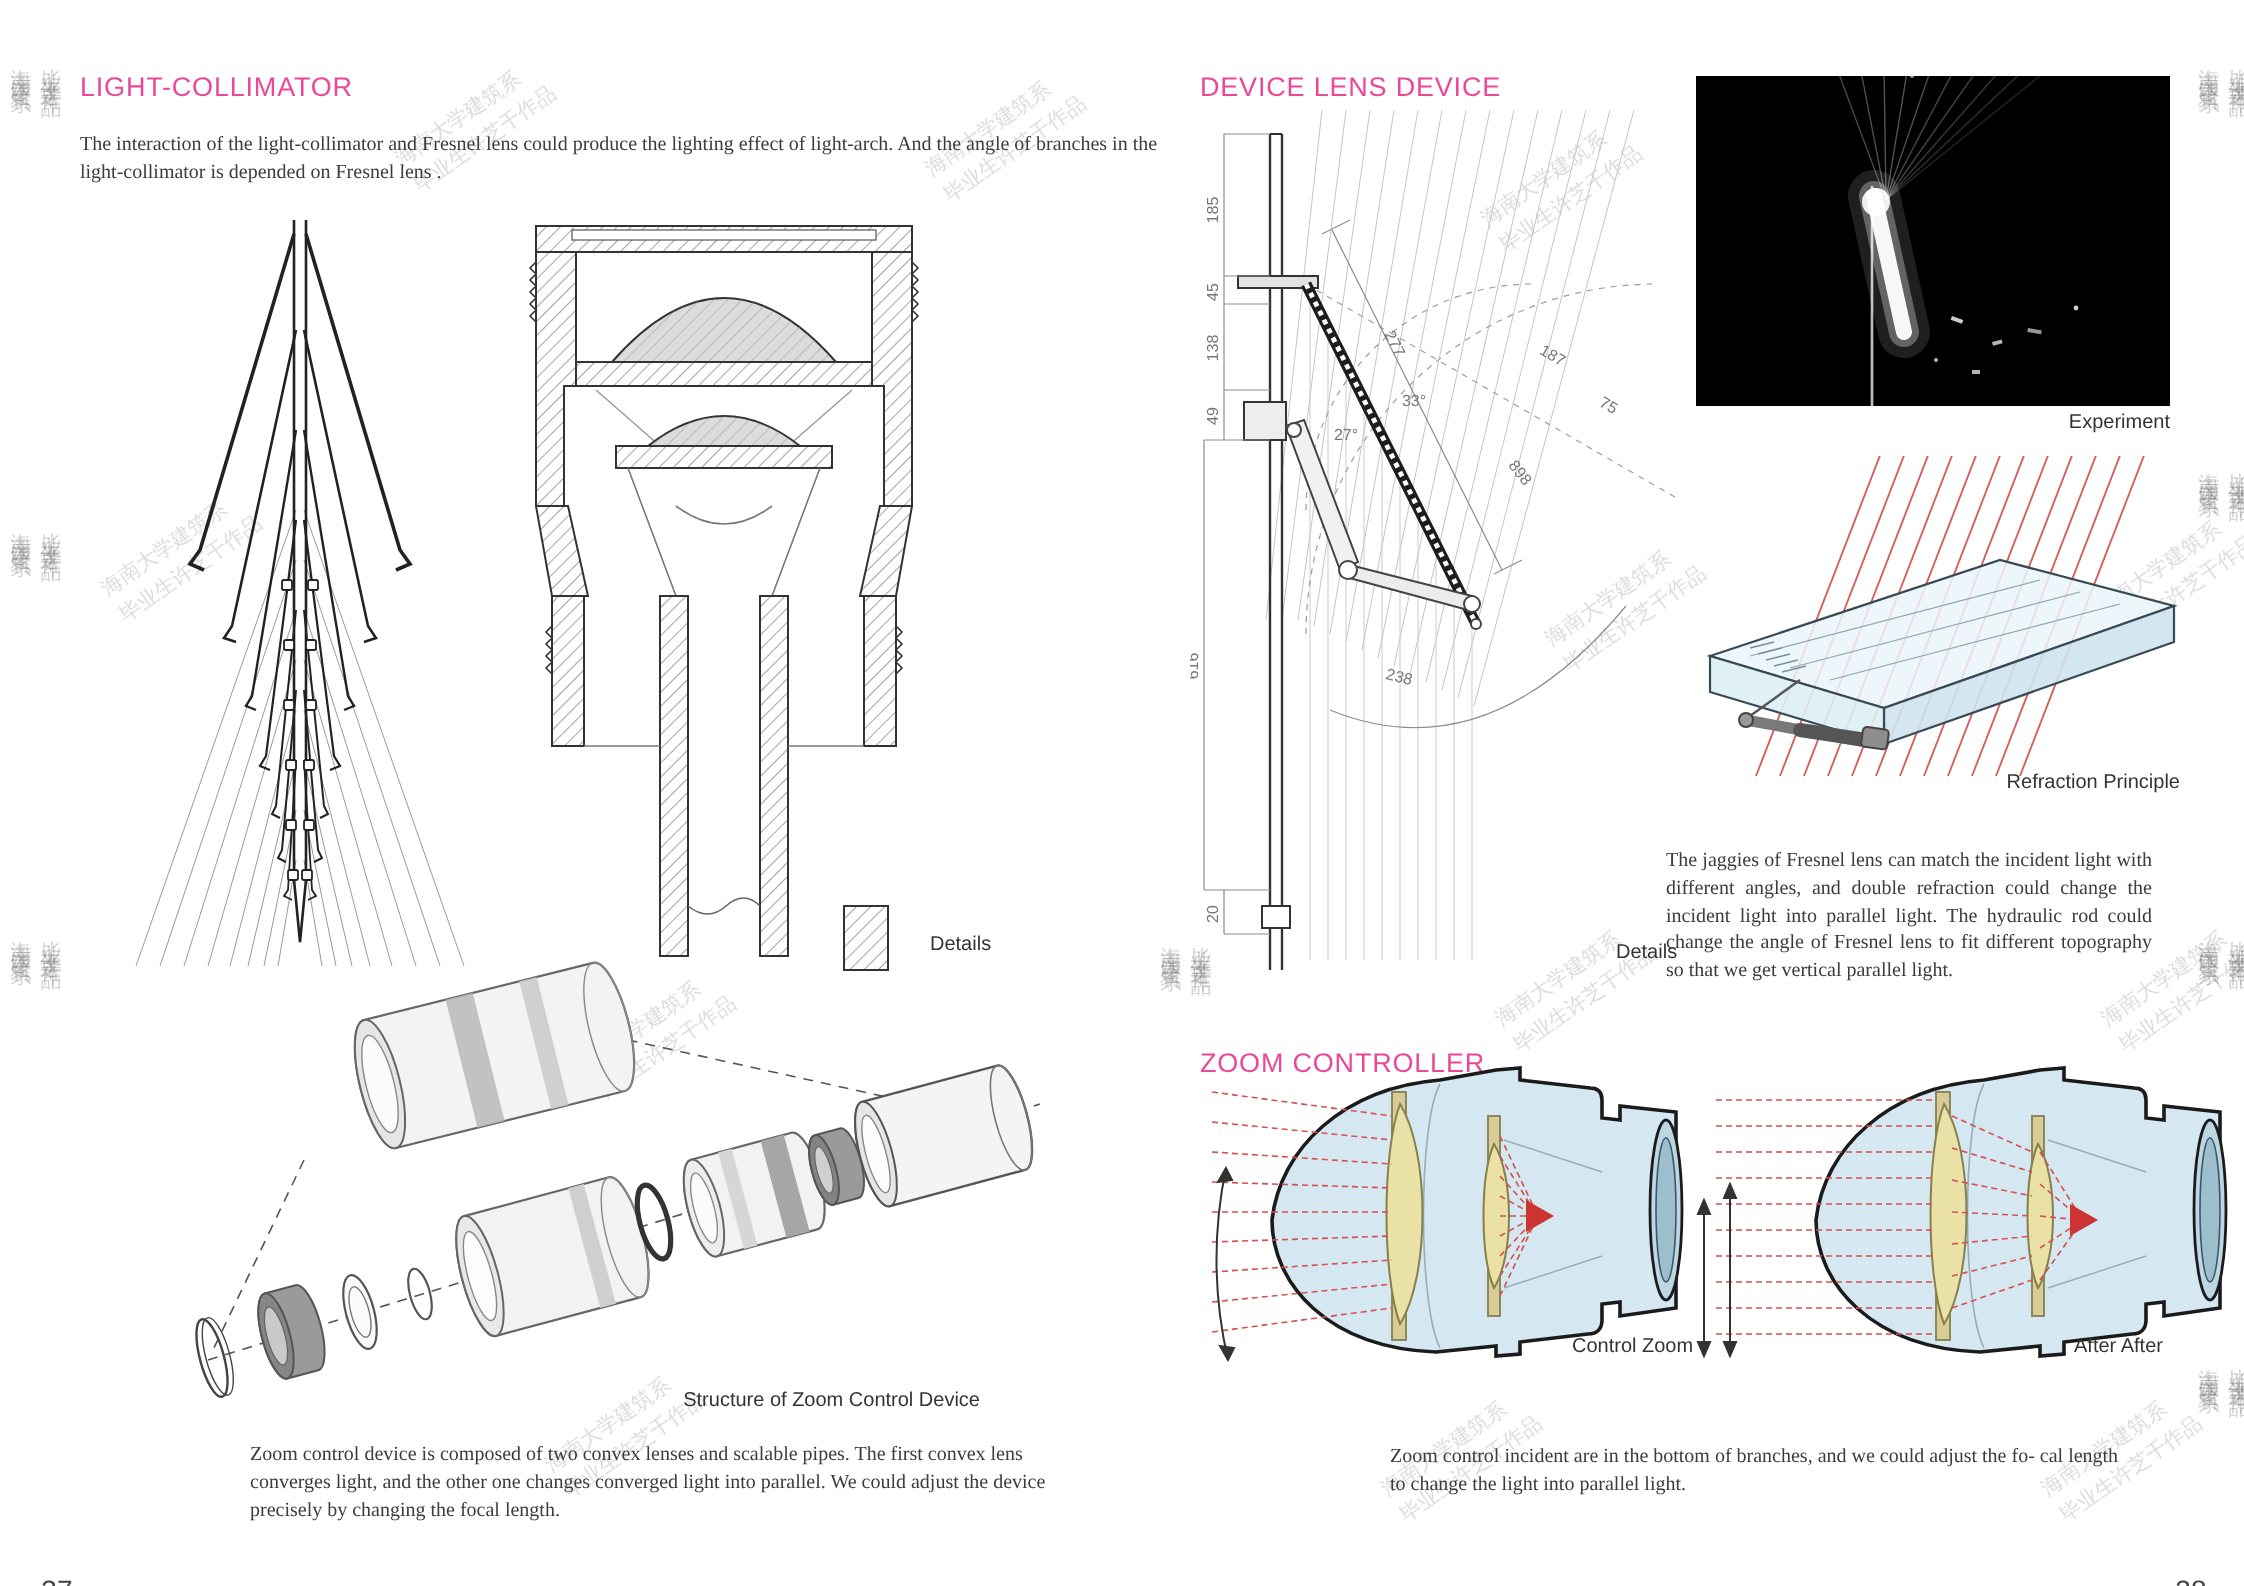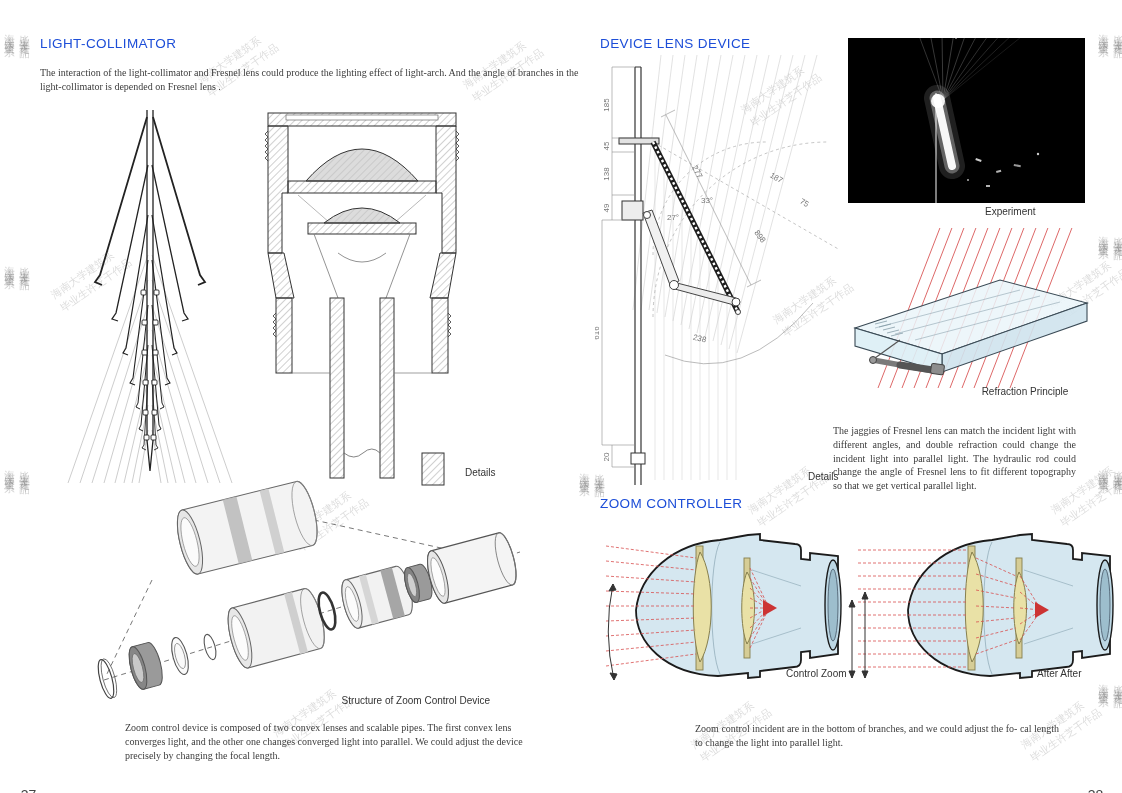--- a/index.html
+++ b/index.html
@@ -1,19 +1,19 @@
 <!DOCTYPE html>
 <html><head>
 <meta charset="utf-8">
 <style>
   html,body{margin:0;padding:0;background:#888;}
   .sheet{position:relative;width:1122px;height:793px;background:#ffffff;overflow:hidden;
          font-family:"Liberation Sans",sans-serif;color:#3a3a3a;}
   .abs{position:absolute;}
-  .title{font-size:13.5px;letter-spacing:.4px;color:#1d4ed8;}
+  .title{font-size:13.5px;letter-spacing:.4px;color:#ec4899;}
   .body-text{font-size:10px;line-height:1.38;color:#3c3c3c;font-family:Liberation Serif, serif;}
   .caption{font-size:10px;color:#333;}
   .pageno{font-size:14px;color:#444;margin-top:36px;}
   
   .wm{pointer-events:none;}
   .wm-v{display:flex;gap:1px;}
   .wm-v span{writing-mode:vertical-rl;font-size:10.5px;letter-spacing:2px;color:rgba(110,110,110,.30);}
   .wm-d{transform:rotate(-35deg);transform-origin:left top;font-size:10.5px;line-height:1.5;
         color:rgba(120,120,120,.26);white-space:nowrap;}
   .wm-d span{display:block;}
@@ -404,21 +404,21 @@
           <rect x="128" y="120" width="6" height="2" opacity="0.8" transform="rotate(20 128 120)"></rect>
           <rect x="148" y="133" width="5" height="2" opacity="0.7" transform="rotate(-15 148 133)"></rect>
           <rect x="166" y="126" width="7" height="2" opacity="0.6" transform="rotate(10 166 126)"></rect>
           <rect x="138" y="147" width="4" height="2" opacity="0.7"></rect>
           <circle cx="190" cy="116" r="1.2" opacity="0.8"></circle>
           <circle cx="120" cy="142" r="1" opacity="0.7"></circle>
           <circle cx="108" y="150" r="1" opacity="0.6"></circle>
         </g>
       </svg>
     </div>
-    <div class="abs caption" style="left:985px;top:206px;width:100px;">Experiment</div>
+    <div class="abs caption" style="left:985px;top:206px;width:100px;text-align:right">Experiment</div>
 
     <svg class="abs" style="left:845px;top:228px" width="250" height="160" viewBox="0 0 250 160">
       <g stroke="#d95757" stroke-width="0.9">
         <line x1="98" y1="-8" x2="33" y2="160"></line>
           <line x1="110" y1="-8" x2="45" y2="160"></line>
         <line x1="122" y1="-8" x2="57" y2="160"></line>
           <line x1="134" y1="-8" x2="69" y2="160"></line>
         <line x1="146" y1="-8" x2="81" y2="160"></line>
           <line x1="158" y1="-8" x2="93" y2="160"></line>
         <line x1="170" y1="-8" x2="105" y2="160"></line>
@@ -444,25 +444,25 @@
         </g>
       </g>
       <g>
         <line x1="55" y1="112" x2="30" y2="130" stroke="#555" stroke-width="1.2"></line>
         <line x1="28" y1="132" x2="88" y2="143" stroke="#7a7a7a" stroke-width="5.5" stroke-linecap="round"></line>
         <line x1="55" y1="137" x2="88" y2="142" stroke="#555" stroke-width="7" stroke-linecap="round"></line>
         <circle cx="28" cy="132" r="3.5" fill="#9a9a9a" stroke="#444" stroke-width="1"></circle>
         <rect x="86" y="136" width="13" height="10" rx="2" fill="#8d8d8d" stroke="#444" stroke-width="1" transform="rotate(8 92 141)"></rect>
       </g>
     </svg>
-    <div class="abs caption" style="left:960px;top:386px;width:130px;text-align:center">Refraction Principle</div>
+    <div class="abs caption" style="left:960px;top:386px;width:130px;text-align:right">Refraction Principle</div>
 
     <div class="abs body-text" style="left:833px;top:424px;width:243px;text-align:justify">The jaggies of Fresnel lens can match the incident light with different angles, and double refraction could change the incident light into parallel light. The hydraulic rod could change the angle of Fresnel lens to fit different topography so that we get vertical parallel light.</div>
 
-    <div class="abs title" style="left:600px;top:496px">ZOOM CONTROLLER</div>
+    <div class="abs title" style="left:600px;top:524px">ZOOM CONTROLLER</div>
 
     <svg class="abs" style="left:600px;top:528px" width="260" height="160" viewBox="0 0 260 160">
       <g>
         <path d="M120,12 C72,16 40,46 36,82 C36,114 64,146 118,148 L148,145 L148,150 L160,149 L160,143
                  L194,139 C199,139 201,136 201,132 L201,124 L210,123 L210,130 L238,126
                  L238,28 L210,25 L210,32 L201,31 L201,22 C201,18 199,16 195,16 L160,12 L160,6 L148,7 Z" fill="#cfe4ee" fill-opacity="0.88" stroke="#1b1b1b" stroke-width="1.8"></path>
         <ellipse cx="233" cy="77" rx="8" ry="45" fill="#bcd7e4" stroke="#1b1b1b" stroke-width="1.4"></ellipse>
         <ellipse cx="233" cy="77" rx="5" ry="36" fill="#9dbecd" stroke="#456" stroke-width="0.8"></ellipse>
         <path d="M120,14 C108,30 108,126 120,146" fill="none" stroke="#6b8родов" stroke-width="0"></path>
         <path d="M120,14 C109,34 109,124 120,146" fill="none" stroke="#7795a4" stroke-width="0.8" opacity="0.7"></path>

